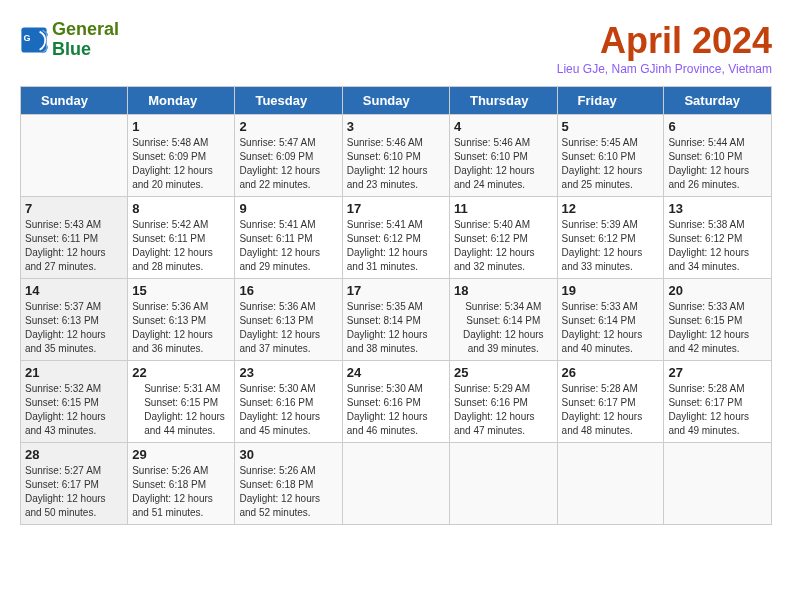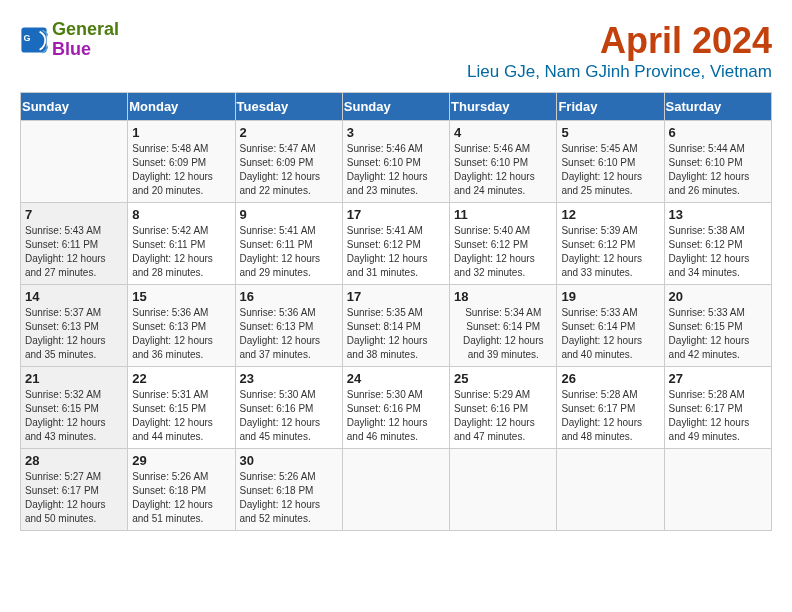--- a/index.html
+++ b/index.html
@@ -36,32 +36,32 @@
     }
     .title-section {
       text-align: right;
     }
     .calendar-title {
       font-size: 36px;
       font-weight: bold;
       color: #c2410c;
     }
     .calendar-subtitle {
-      font-size: 17px;
-      color: #0369a1;
+      font-size: 12px;
+      color: #8b5cf6;
     }
     table {
       width: 100%;
       border-collapse: collapse;
       font-size: 11px;
     }
     thead tr th {
       background: #2a6db5;
       color: #fff;
-      padding: 6px 1px;
+      padding: 6px 20px;
       text-align: left;
       font-size: 13px;
       font-weight: bold;
       border: 1px solid #ccc;
     }
     tbody tr td {
       border: 1px solid #ccc;
       vertical-align: top;
       padding: 4px 4px;
       width: 108px;
@@ -95,21 +95,21 @@
 <div class="header">
   <div class="logo">
     <svg class="logo-icon" viewBox="0 0 40 40">
       <rect x="2" y="2" width="36" height="36" rx="4" fill="#1a6bbd"></rect>
       <text x="5" y="22" font-size="13" font-weight="bold" fill="white" font-family="Arial">G</text>
       <path d="M28 8 Q36 12 36 20 Q36 30 28 34" stroke="white" stroke-width="2.5" fill="none"></path>
       <path d="M32 6 Q42 12 42 20 Q42 32 32 38" stroke="#5ba3e0" stroke-width="2" fill="none"></path>
     </svg>
     <div class="logo-text">
       <div><span>General</span></div>
-      <div style="color:#a21caf;">Blue</div>
+      <div style="color:#15803d;">Blue</div>
     </div>
   </div>
   <div class="title-section">
     <div class="calendar-title">April 2024</div>
     <div class="calendar-subtitle">Lieu GJe, Nam GJinh Province, Vietnam</div>
   </div>
 </div>
 
 <table>
   <thead>
@@ -274,21 +274,21 @@
       <tr>
         <td>
           <div class="day-num">21</div>
           <div class="day-info" style="white-space: pre-line;">Sunrise: 5:32 AM
 Sunset: 6:15 PM
 Daylight: 12 hours
 and 43 minutes.</div>
         </td>
         <td>
           <div class="day-num">22</div>
-          <div class="day-info" style="white-space: pre-line;">Sunrise: 5:31 AM
+          <div class="day-info" style="white-space: pre-line; margin-left: 12px;">Sunrise: 5:31 AM
 Sunset: 6:15 PM
 Daylight: 12 hours
 and 44 minutes.</div>
         </td>
         <td>
           <div class="day-num">23</div>
           <div class="day-info" style="white-space: pre-line;">Sunrise: 5:30 AM
 Sunset: 6:16 PM
 Daylight: 12 hours
 and 45 minutes.</div>

